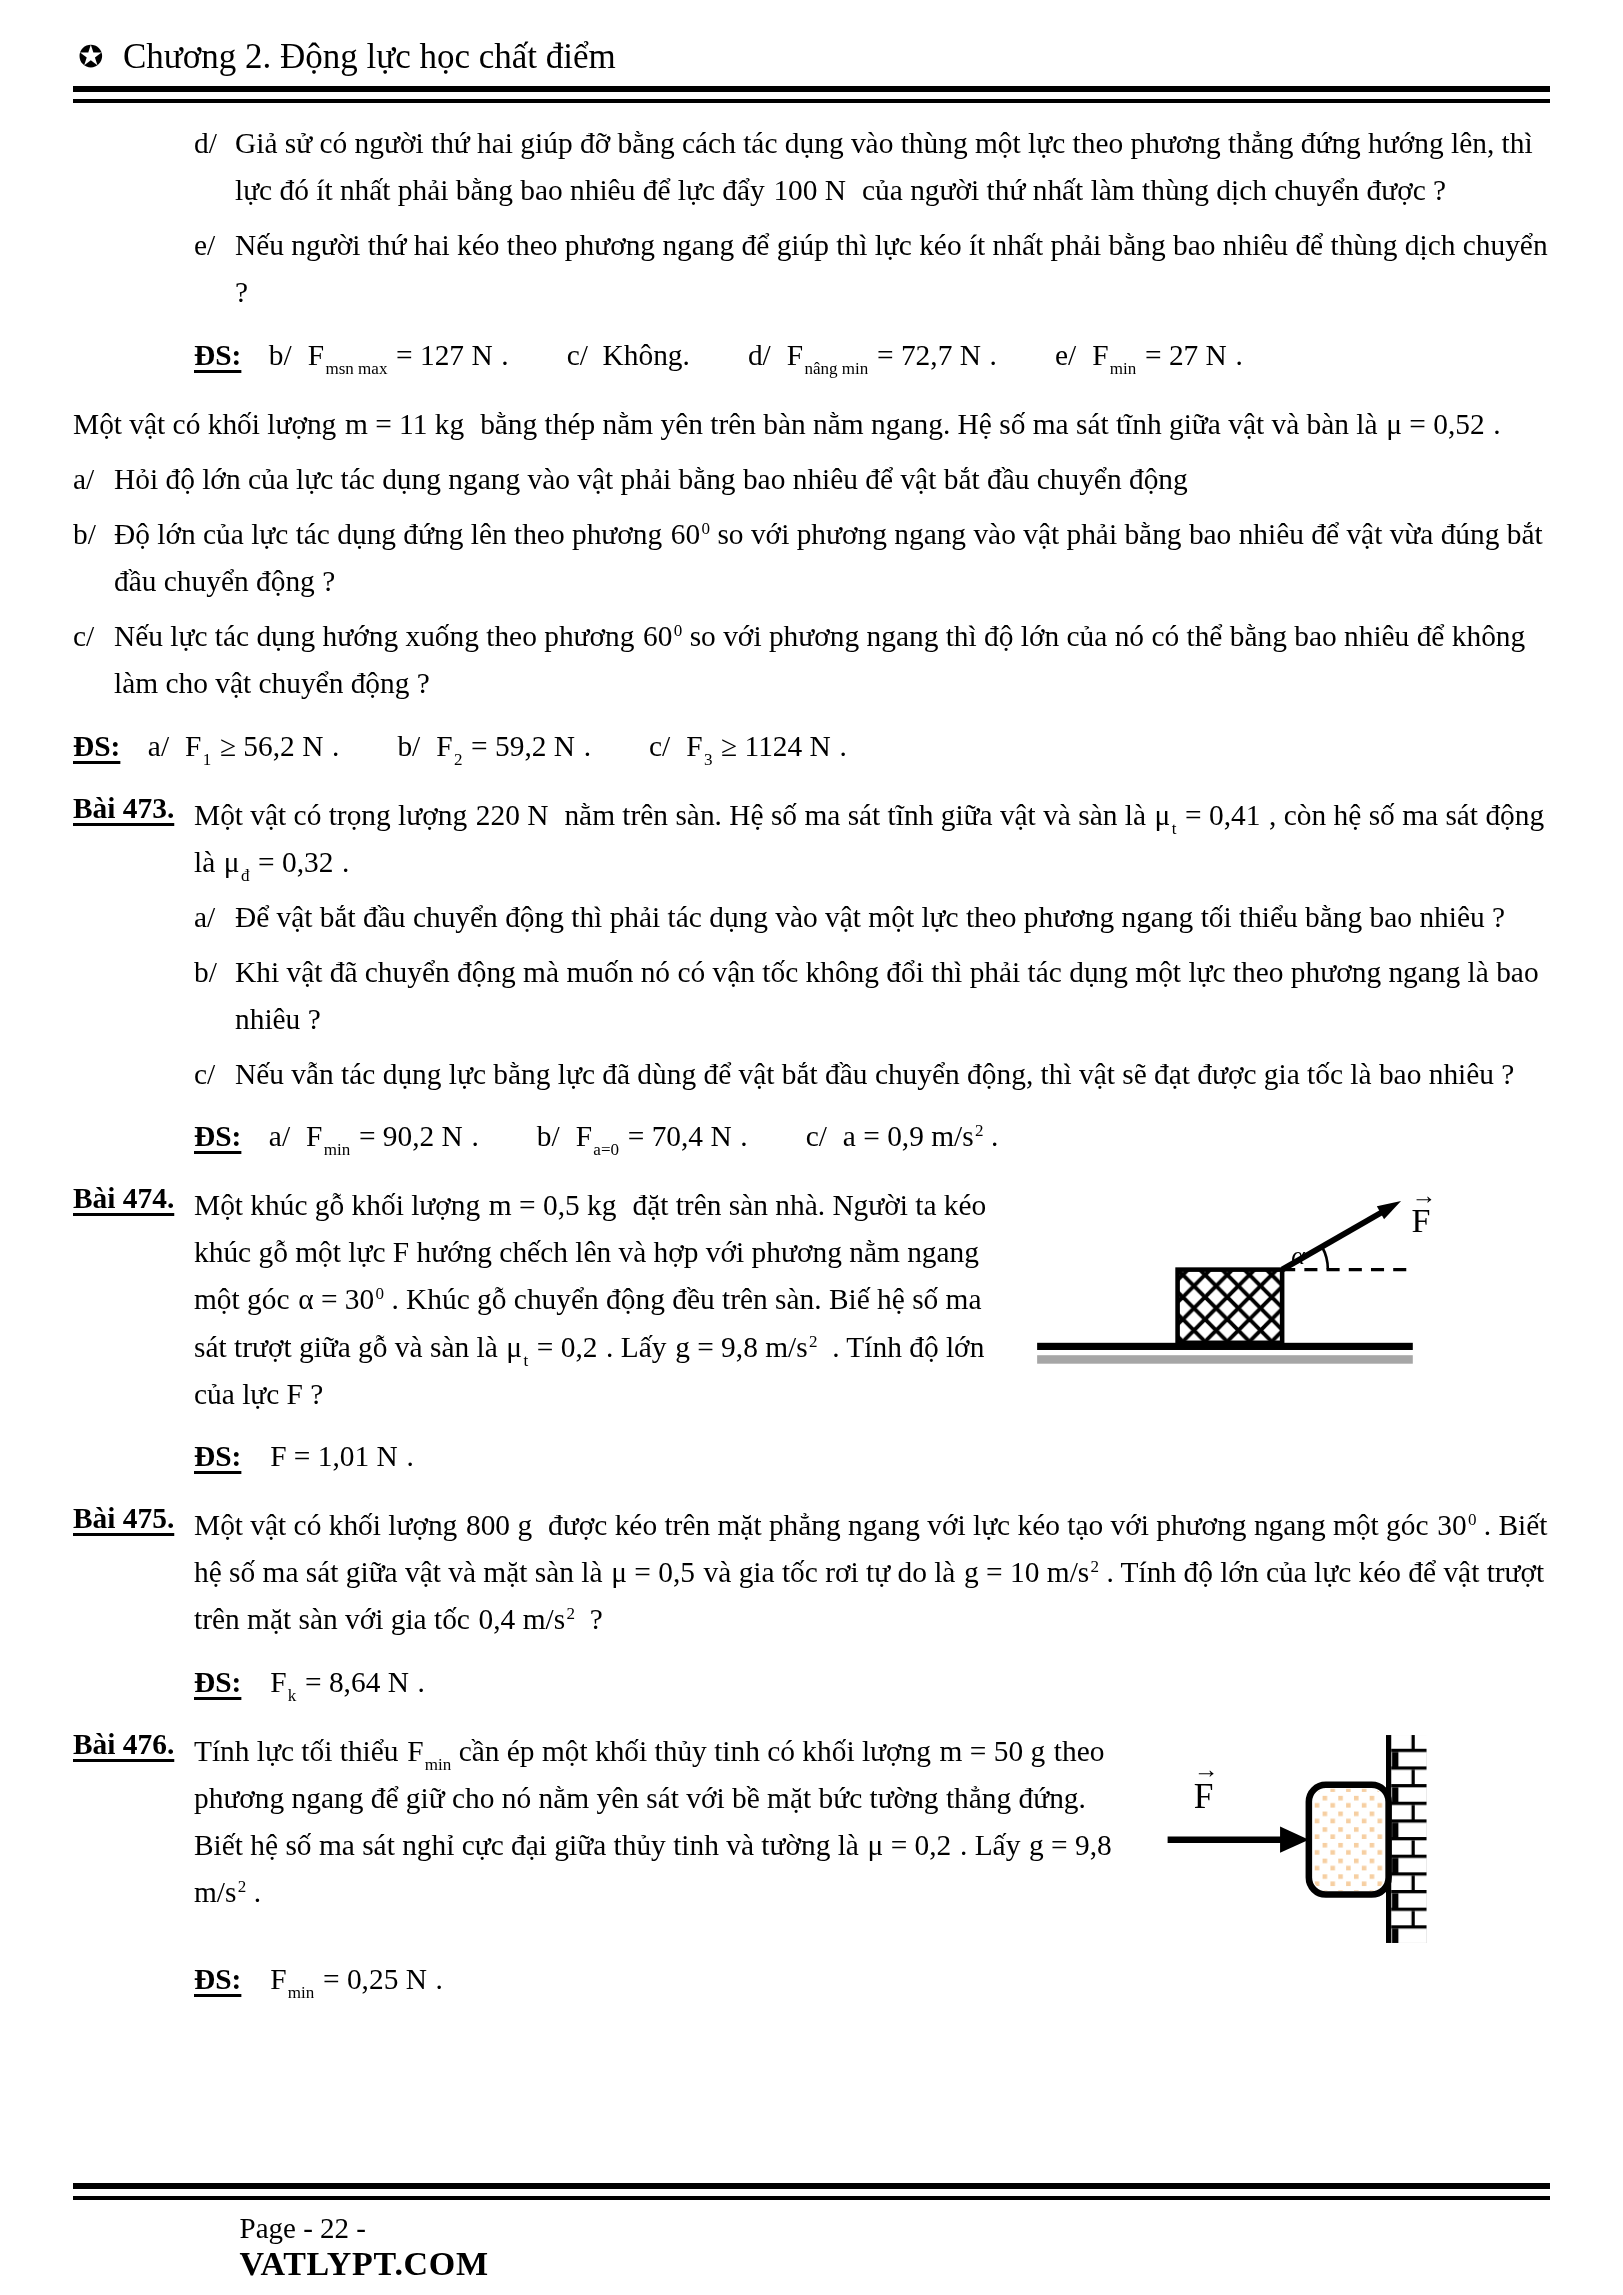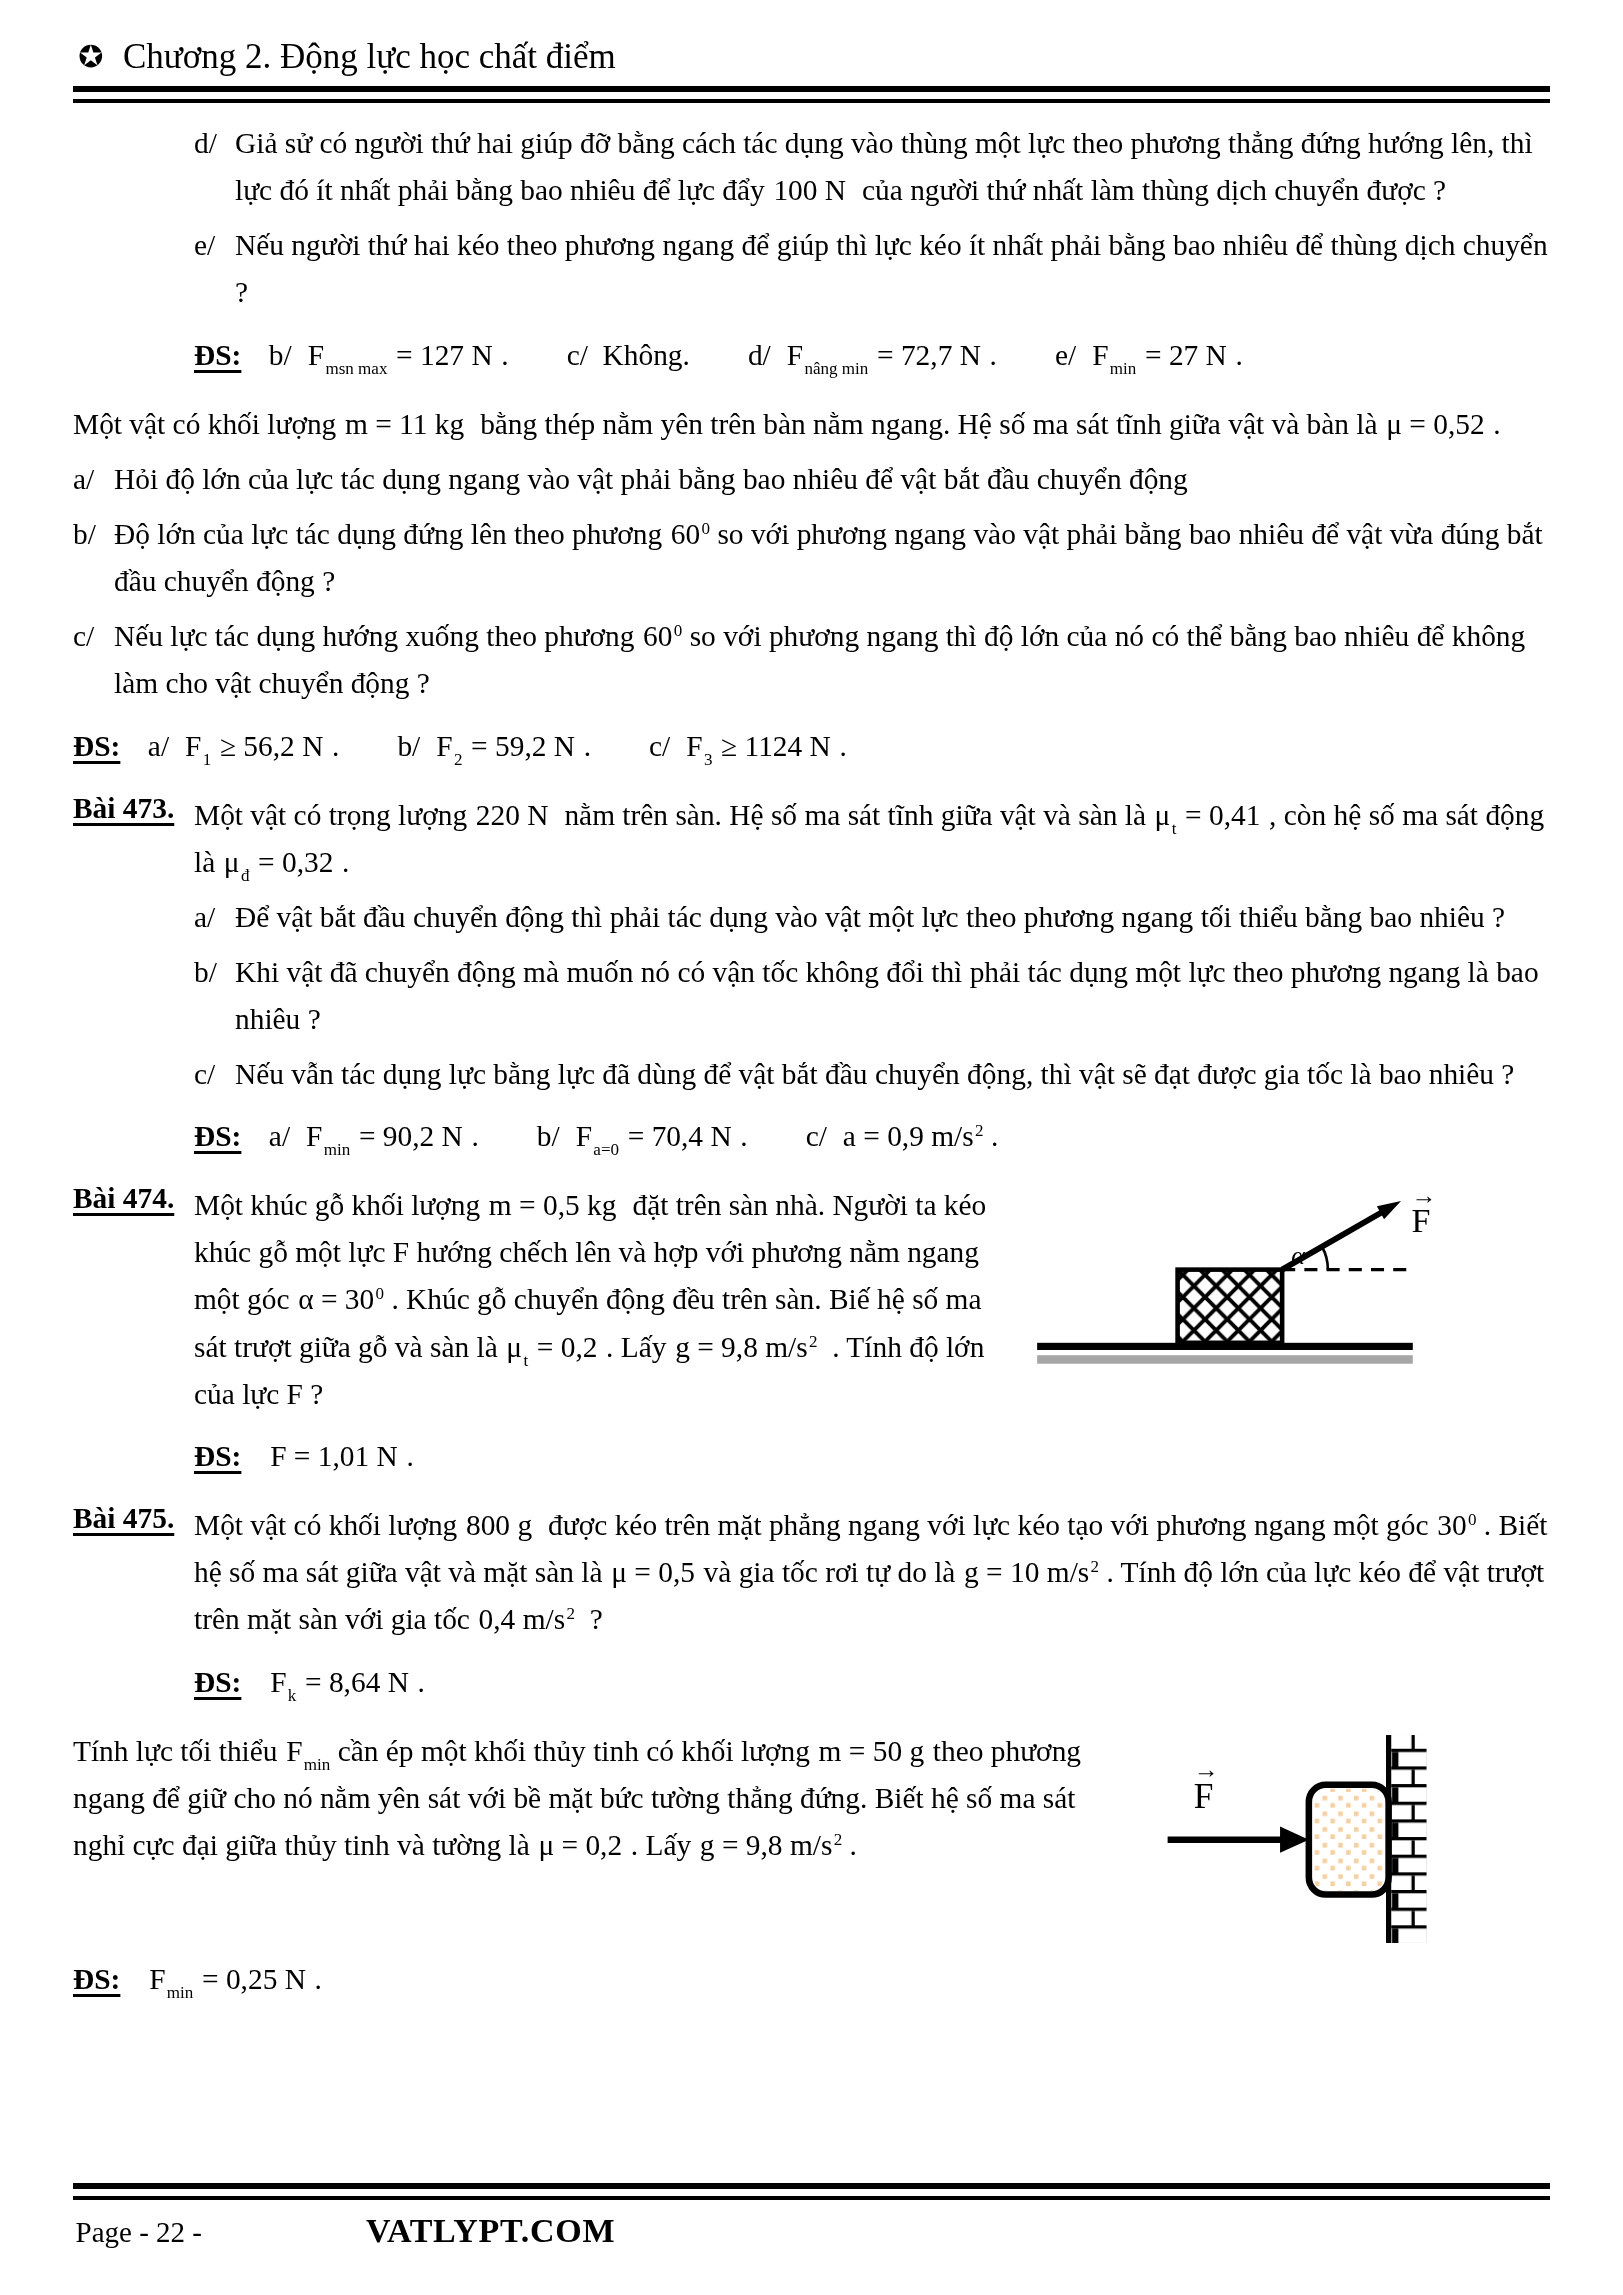--- a/index.html
+++ b/index.html
@@ -36,21 +36,21 @@
   .seg{}
   .mth{padding:0 1.3px;}
   .sub{font-size:.58em;vertical-align:-.5em;line-height:0;}
   .sup{font-size:.58em;vertical-align:.6em;line-height:0;}
   
   .fig474{float:right;width:458px;height:196px;margin:3.9px 65px 11.8px 29.4px;}
   .fig476{float:right;width:340px;height:216px;margin:2.6px 62px 9.2px 29.4px;}
   svg text{font-family:"Liberation Serif","DejaVu Serif",serif;}
   
   .footer{position:absolute;left:73px;right:73px;top:2183px;}
-  .footer-row{display:flex;align-items:baseline;margin-top:11.8px;padding-left:2.6px;}
+  .footer-row{display:flex;align-items:baseline;margin-top:11.8px;padding-left:2.6px;flex-direction:column;}
   .footer-page{font-size:29px;}
   .footer-site{font-size:34px;font-weight:bold;margin-left:164px;letter-spacing:0.7px;}
 </style>
 </head>
 <body>
 
 <div class="page">
   <div class="content">
 
     <div class="hdr">
@@ -156,20 +156,21 @@
       <div class="prob-body">
         <div class="rich"><span class="seg">Một vật có khối lượng </span><span class="mth">800 g</span><span class="seg">  được kéo trên mặt phẳng ngang với lực kéo tạo với phương ngang một góc </span><span class="mth">30</span><span class="sup">0</span><span class="seg"> . Biết hệ số ma sát giữa vật và mặt sàn là </span><span class="mth">μ = 0,5</span><span class="seg"> và gia tốc rơi tự do là </span><span class="mth">g = 10 m/s</span><span class="sup">2</span><span class="seg"> . Tính độ lớn của lực kéo để vật trượt trên mặt sàn với gia tốc </span><span class="mth">0,4 m/s</span><span class="sup">2</span><span class="seg">  ?</span></div>
         <div class="answer">
           <span class="ds-label">ĐS:</span>
           <span class="ans-items"><span class="ans-item"><span class="mth">F</span><span class="sub">k</span><span class="mth"> = 8,64 N</span><span class="seg"> .</span></span></span>
         </div>
       </div>
     </div>
 
     <div class="prob">
+      <div class="prob-label">Bài 476.</div>
       <div class="prob-body">
         <svg class="fig476" viewBox="0 0 520 330" style="font-size:45px">
           <defs>
             <pattern id="bricks" width="54" height="54" patternUnits="userSpaceOnUse">
               <rect x="0" y="0" width="54" height="5" fill="#000"></rect>
               <rect x="0" y="27" width="54" height="5" fill="#000"></rect>
               <rect x="25" y="5" width="5" height="22" fill="#000"></rect>
               <rect x="0" y="32" width="5" height="22" fill="#000"></rect>
               <rect x="49" y="32" width="5" height="22" fill="#000"></rect>
             </pattern>

